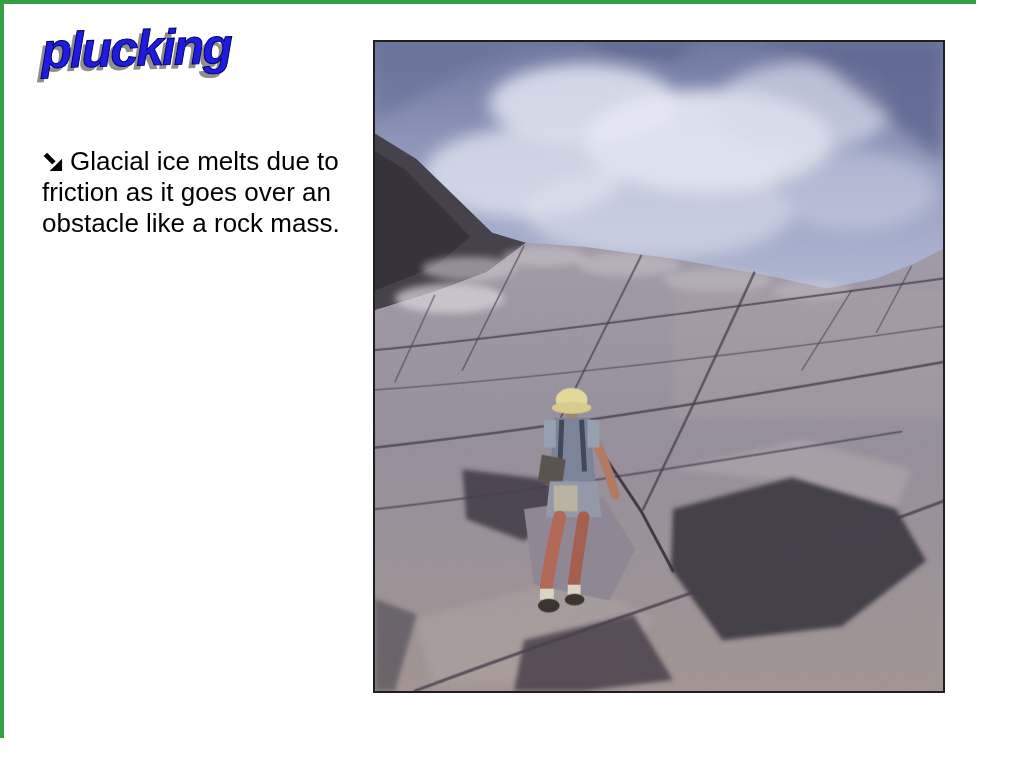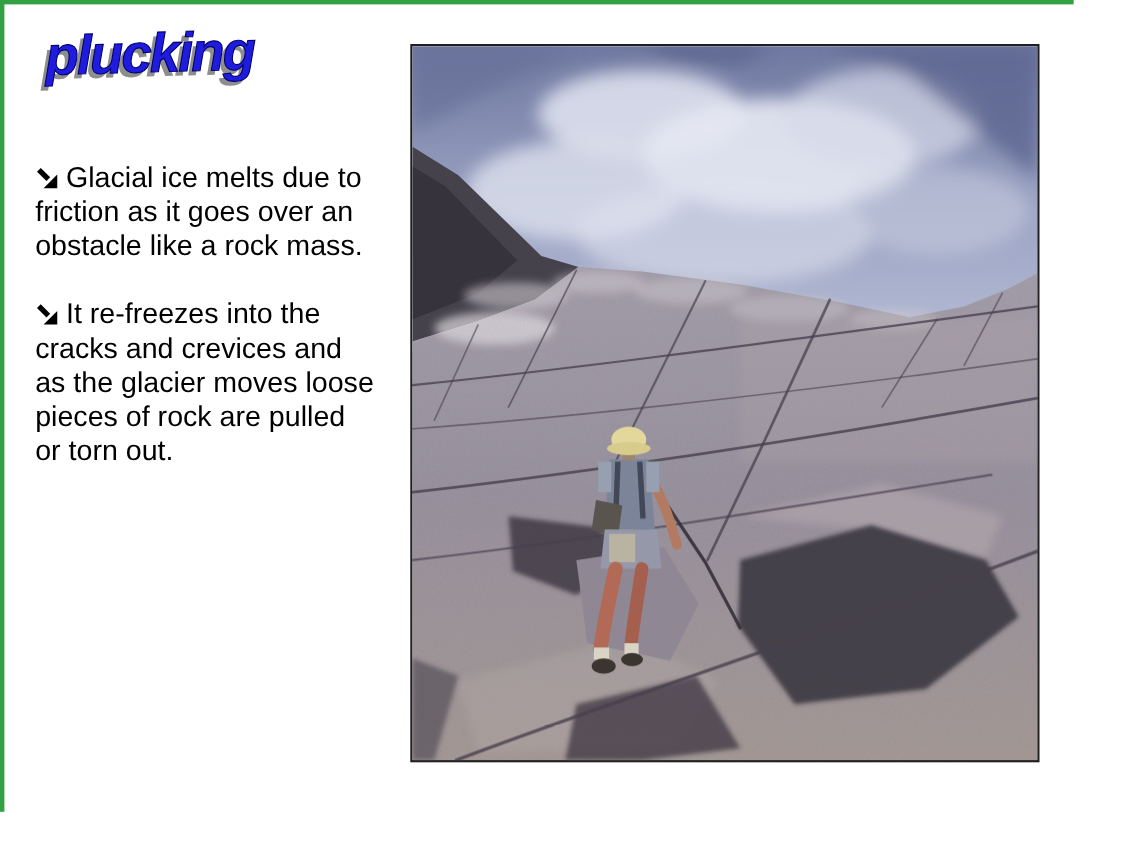--- a/index.html
+++ b/index.html
@@ -13,21 +13,21 @@
   .title {
     position:absolute; left:42px; top:22px; margin:0;
     font-size:50px; font-weight:bold; font-style:italic; letter-spacing:-2px;
     color:var(--title-color,#1f1ce0);
     text-shadow:-4px 4px 0 var(--title-shadow,#8e8e8e);
     -webkit-text-stroke:1px #000066;
     transform:rotate(-1.5deg); transform-origin:left bottom;
     white-space:nowrap;
   }
   .bullets {
-    position:absolute; left:32px; top:146px; width:334px;
+    position:absolute; left:42px; top:146px; width:334px;
     font-size:26px; line-height:31px; color:var(--text-color,#000);
   }
   .bullet { margin:0 0 31px 0; }
   .arrow-icon { display:inline-block; width:21px; height:21px; vertical-align:-2px; margin-right:7px; }
   .photo-frame {
     position:absolute; left:373px; top:40px; width:572px; height:653px;
     border:2px solid #1f1f1f; box-sizing:border-box; margin:0; padding:0;
   }
   .photo-frame svg { display:block; width:100%; height:100%; }
 </style>
@@ -39,24 +39,20 @@
   <div class="border-top"></div>
   <div class="border-left"></div>
 
   <h1 class="title">plucking</h1>
 
   <div class="bullets">
       <p class="bullet"><svg class="arrow-icon" viewBox="0 0 22 22" aria-hidden="true">
     <path d="M3.5 3.5 L12.5 12.5" stroke="#000" stroke-width="5" fill="none"></path>
     <polygon points="21,21 21,8 8,21" fill="#000"></polygon>
   </svg>Glacial ice melts due to<br>friction as it goes over an<br>obstacle like a rock mass.</p>
-      <p class="bullet"><svg class="arrow-icon" viewBox="0 0 22 22" aria-hidden="true">
-    <path d="M3.5 3.5 L12.5 12.5" stroke="#000" stroke-width="5" fill="none"></path>
-    <polygon points="21,21 21,8 8,21" fill="#000"></polygon>
-  </svg>It re-freezes into the<br>cracks and crevices and<br>as the glacier moves loose<br>pieces of rock are pulled<br>or torn out.</p>
     </div>
 
   <figure class="photo-frame" role="img" aria-label="Hiker with sun hat and backpack sitting on jointed granite slabs below a rock ridge under a cloudy blue-gray sky">
     <svg viewBox="0 0 572 653" preserveAspectRatio="none">
       <defs>
         <linearGradient id="skyG" x1="0" y1="0" x2="0" y2="1">
           <stop offset="0" stop-color="#6f78a0"></stop>
           <stop offset="0.5" stop-color="#99a1c1"></stop>
           <stop offset="1" stop-color="#b6bdd6"></stop>
         </linearGradient>

